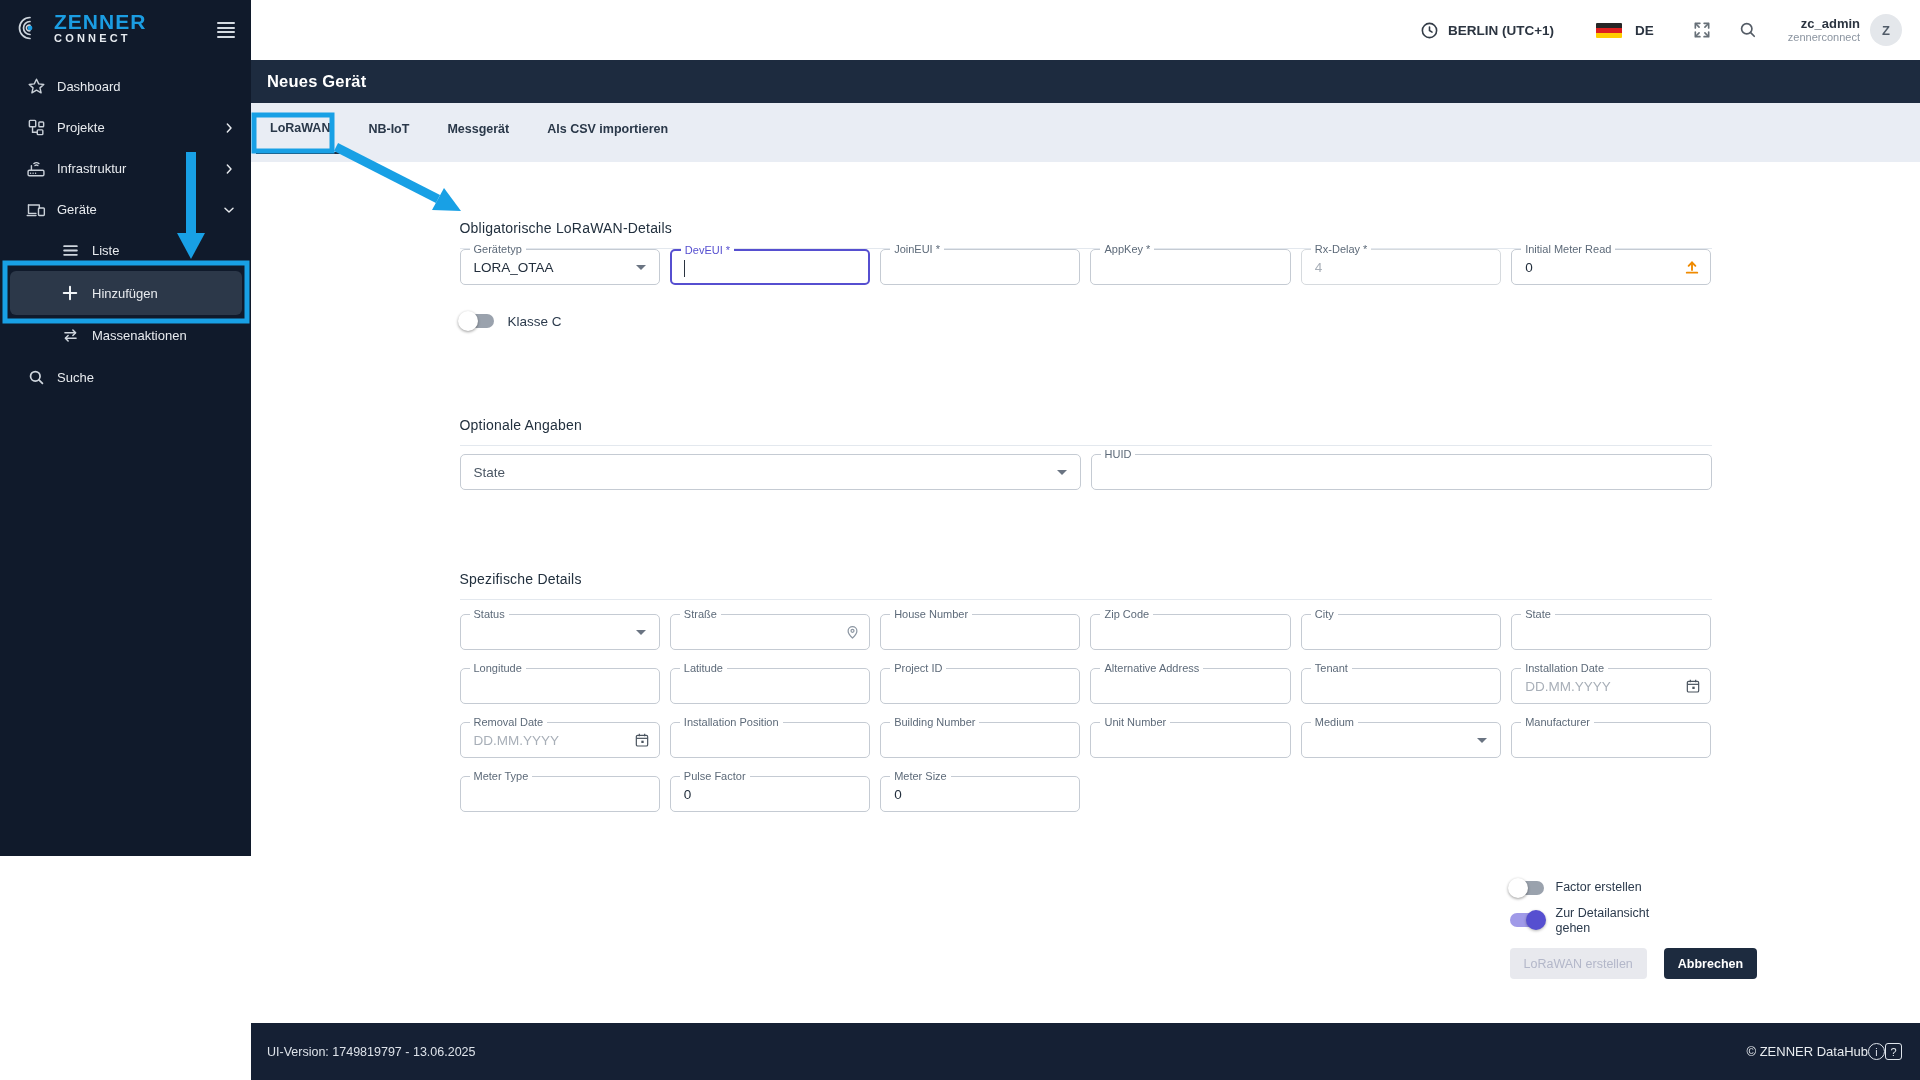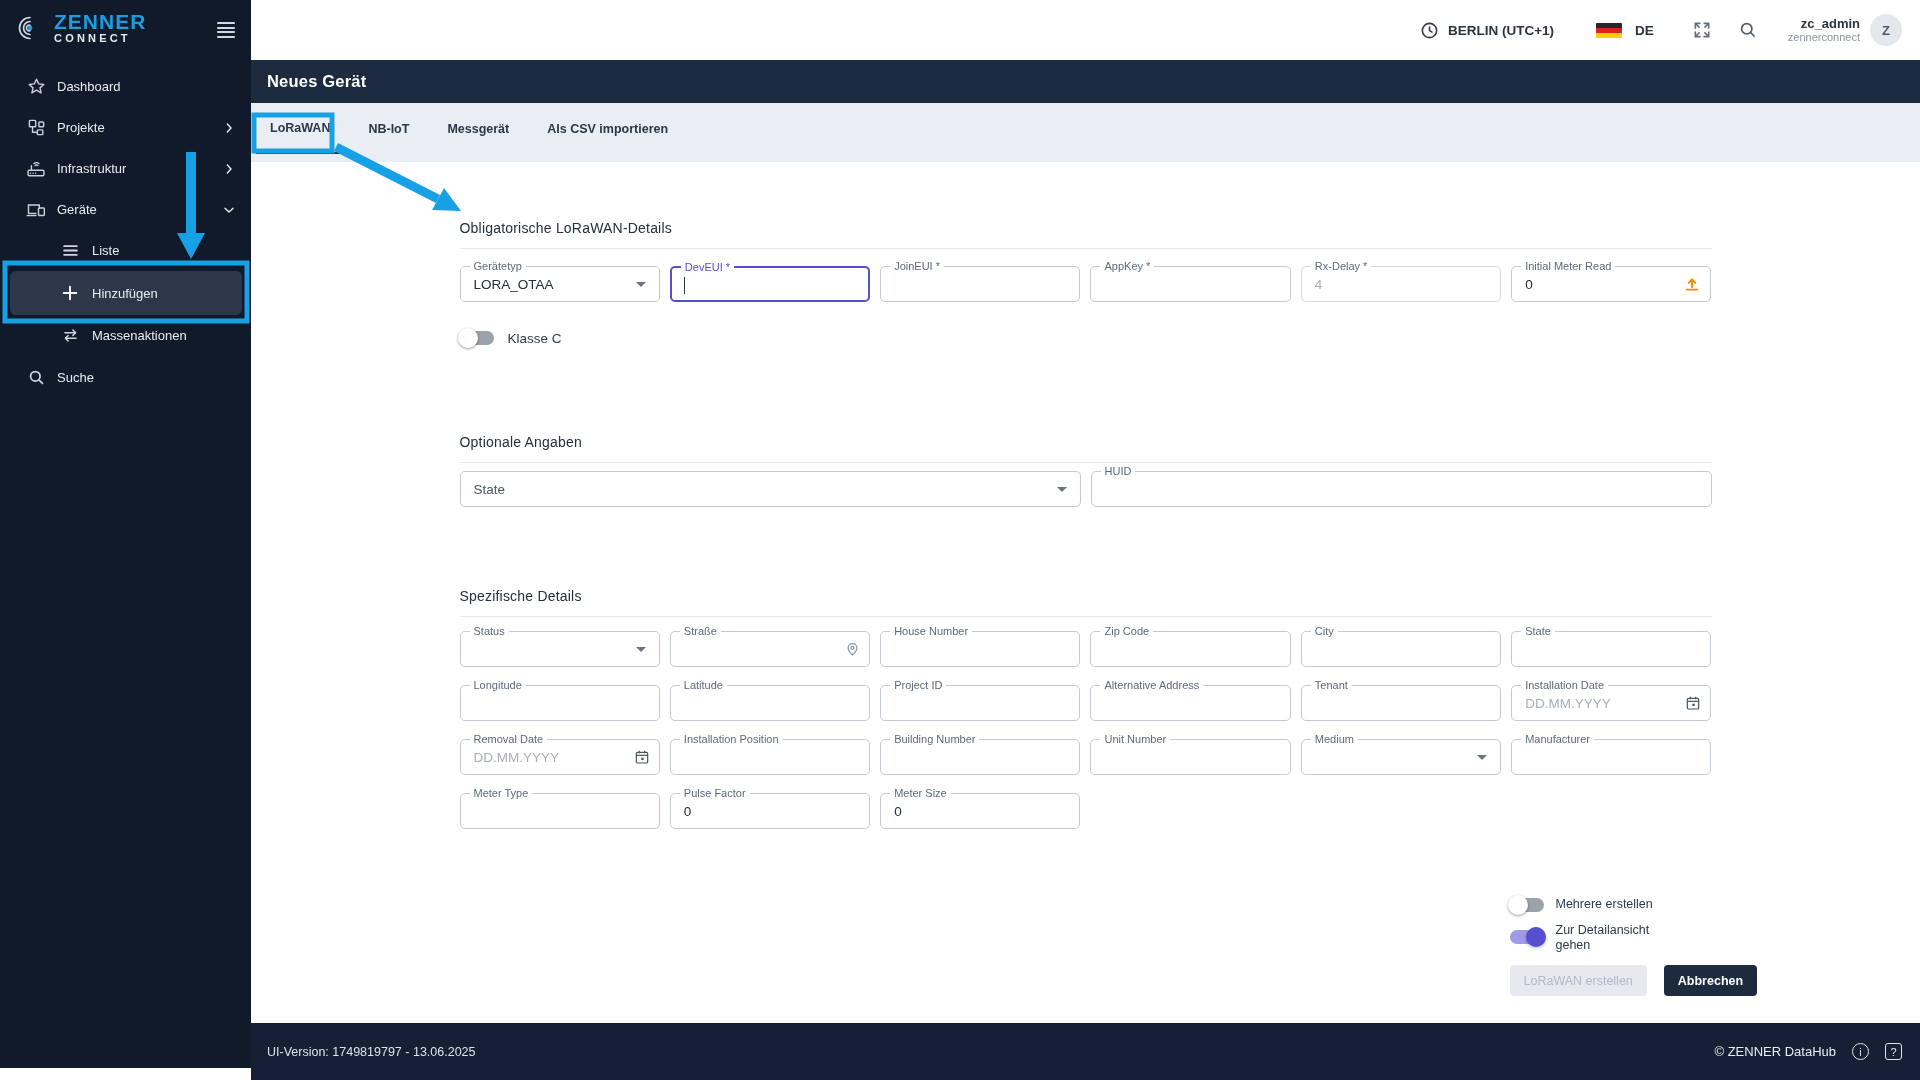--- a/index.html
+++ b/index.html
@@ -1,20 +1,20 @@
 <!DOCTYPE html>
 <html><head>
 <meta charset="utf-8">
 <style>
   * { box-sizing: border-box; margin: 0; padding: 0; }
   html,body { width:1920px; height:1080px; font-family:"Liberation Sans", sans-serif; background:#fff; }
   .app { position:relative; width:1920px; height:1080px; overflow:hidden; }
 
   
-  .sidebar { position:absolute; left:0; top:0; width:251px; height:1068px; background:#101a2b; z-index:2; }
+  .sidebar { position:absolute; left:0; top:0; width:251px; height:856px; background:#101a2b; z-index:2; }
   .brand { position:absolute; left:14px; top:12px; display:flex; align-items:center; }
   .brand-text { margin-left:10px; }
   .brand-name { color:#1b9de2; font-size:21px; font-weight:800; letter-spacing:1px; line-height:20px; }
   .brand-sub { color:#e7ebf0; font-size:11px; font-weight:700; letter-spacing:3.2px; }
   .hamburger { position:absolute; right:16px; top:22px; width:18px; cursor:pointer; }
   .hamburger i { display:block; height:2px; background:#d4dae1; margin-bottom:2.5px; border-radius:1px; }
   .nav { position:absolute; top:66px; left:0; right:0;text-align:right; }
   .nav-item { position:relative; height:41px; display:flex; align-items:center; color:#e8ebef; font-size:13px; font-weight:500; cursor:pointer; }
   .nav-item .ic { position:absolute; left:26px; width:20px; height:20px; display:flex; align-items:center; justify-content:center; }
   .nav-item .lbl { position:absolute; left:57px; white-space:nowrap; }
@@ -48,21 +48,21 @@
 
   .content { height:861px; background:#fff; overflow:hidden; }
   .form-wrap { width:1252px; margin:0 auto; }
   .sec-title { font-size:14px; color:#22303e; font-weight:500; letter-spacing:.2px; }
   .divider { border-bottom:1px solid #e3e8ee; margin-top:12px; }
   .sec1 { padding-top:58px; }
   .sec2 { margin-top:86px; }
   .sec3 { margin-top:81px; }
   .row6 { display:grid; grid-template-columns:repeat(6,1fr); gap:10px; }
   .row2 { display:grid; grid-template-columns:1fr 1fr; gap:10px; }
-  .mt17 { margin-top:17px; } .mt14 { margin-top:14px; } .mt18 { margin-top:18px; } .mt8 { margin-top:8px; }
+  .mt17 { margin-top:0; } .mt14 { margin-top:14px; } .mt18 { margin-top:18px; } .mt8 { margin-top:8px; }
 
   
   .f { position:relative; height:36px; border:1px solid #c5cbd3; border-radius:5px; background:#fff; cursor:text; }
   .fl { position:absolute; top:-7px; left:9px; font-size:11px; color:#5d6a79; background:#fff; padding:0 4px; line-height:13px; white-space:nowrap; }
   .fv { position:absolute; left:13px; top:50%; transform:translateY(-50%); font-size:13.5px; color:#232f3d; white-space:nowrap; }
   .f.focused { border:2px solid #564fd0; }
   .f.focused .fl { color:#564fd0; }
   .f.disabled { border-color:#d6dade; }
   .f.disabled .fv { color:#a8afb8; }
   .fv.ph { color:#a8afb8; }
@@ -84,21 +84,21 @@
   .actions { margin-top:66px; margin-right:-24px; width:226px; margin-left:auto; }
   .toggle-row { display:flex; align-items:flex-start; margin-bottom:6px; }
   .toggle-row .tlabel { margin-left:12px; font-size:12.5px; color:#2b3a4c; line-height:15px; padding-top:2px; }
   .btn-row { display:flex; gap:17px; margin-top:12px; }
   .btn { height:31px; border-radius:4px; border:none; font-size:12.5px; font-family:"Liberation Sans",sans-serif; cursor:pointer; padding:0 14px; white-space:nowrap; }
   .btn.disabled { background:#e8e9ee; color:#b3b7c9; font-weight:500; cursor:default; }
   .btn.dark { background:#1d2b3f; color:#fff; font-weight:700; }
 
   .footer { height:57px; background:#152034; display:flex; align-items:center; justify-content:space-between; padding:0 18px 0 16px; }
   .footer-left { color:#dde2e9; font-size:12.5px; }
-  .footer-right { display:flex; align-items:center; color:#e8ecf0; font-size:13px; gap:16px; }
+  .footer-right { display:flex; align-items:center; color:#e8ecf0; font-size:13px; }
   .ico-info { width:17px; height:17px; border:1.5px solid #dfe5ec; border-radius:50%; display:flex; align-items:center; justify-content:center; font-size:10.5px; font-style:normal; color:#dfe5ec; cursor:pointer; }
   .ico-help { width:17px; height:17px; border:1.5px solid #dfe5ec; border-radius:3px; display:flex; align-items:center; justify-content:center; font-size:11px; color:#dfe5ec; cursor:pointer; }
 
   .annotations { position:absolute; left:0; top:0; width:1920px; height:1080px; pointer-events:none; z-index:10; }
 </style>
 </head>
 <body>
 
 <div class="app">
 
@@ -433,21 +433,21 @@
             </div>
           </div>
         </div>
 
         <div class="actions">
           <div class="toggle-row">
             <span class="switch">
                 <span class="track"></span>
                 <span class="thumb"></span>
               </span>
-            <span class="tlabel">Mehrere erstellen</span>
+            <span class="tlabel">Factor erstellen</span>
           </div>
           <div class="toggle-row" style="align-items:center;">
             <span class="switch on">
                 <span class="track"></span>
                 <span class="thumb"></span>
               </span>
             <span class="tlabel" style="width:110px;">Zur Detailansicht gehen</span>
           </div>
           <div class="btn-row">
             <button class="btn disabled">LoRaWAN erstellen</button>

